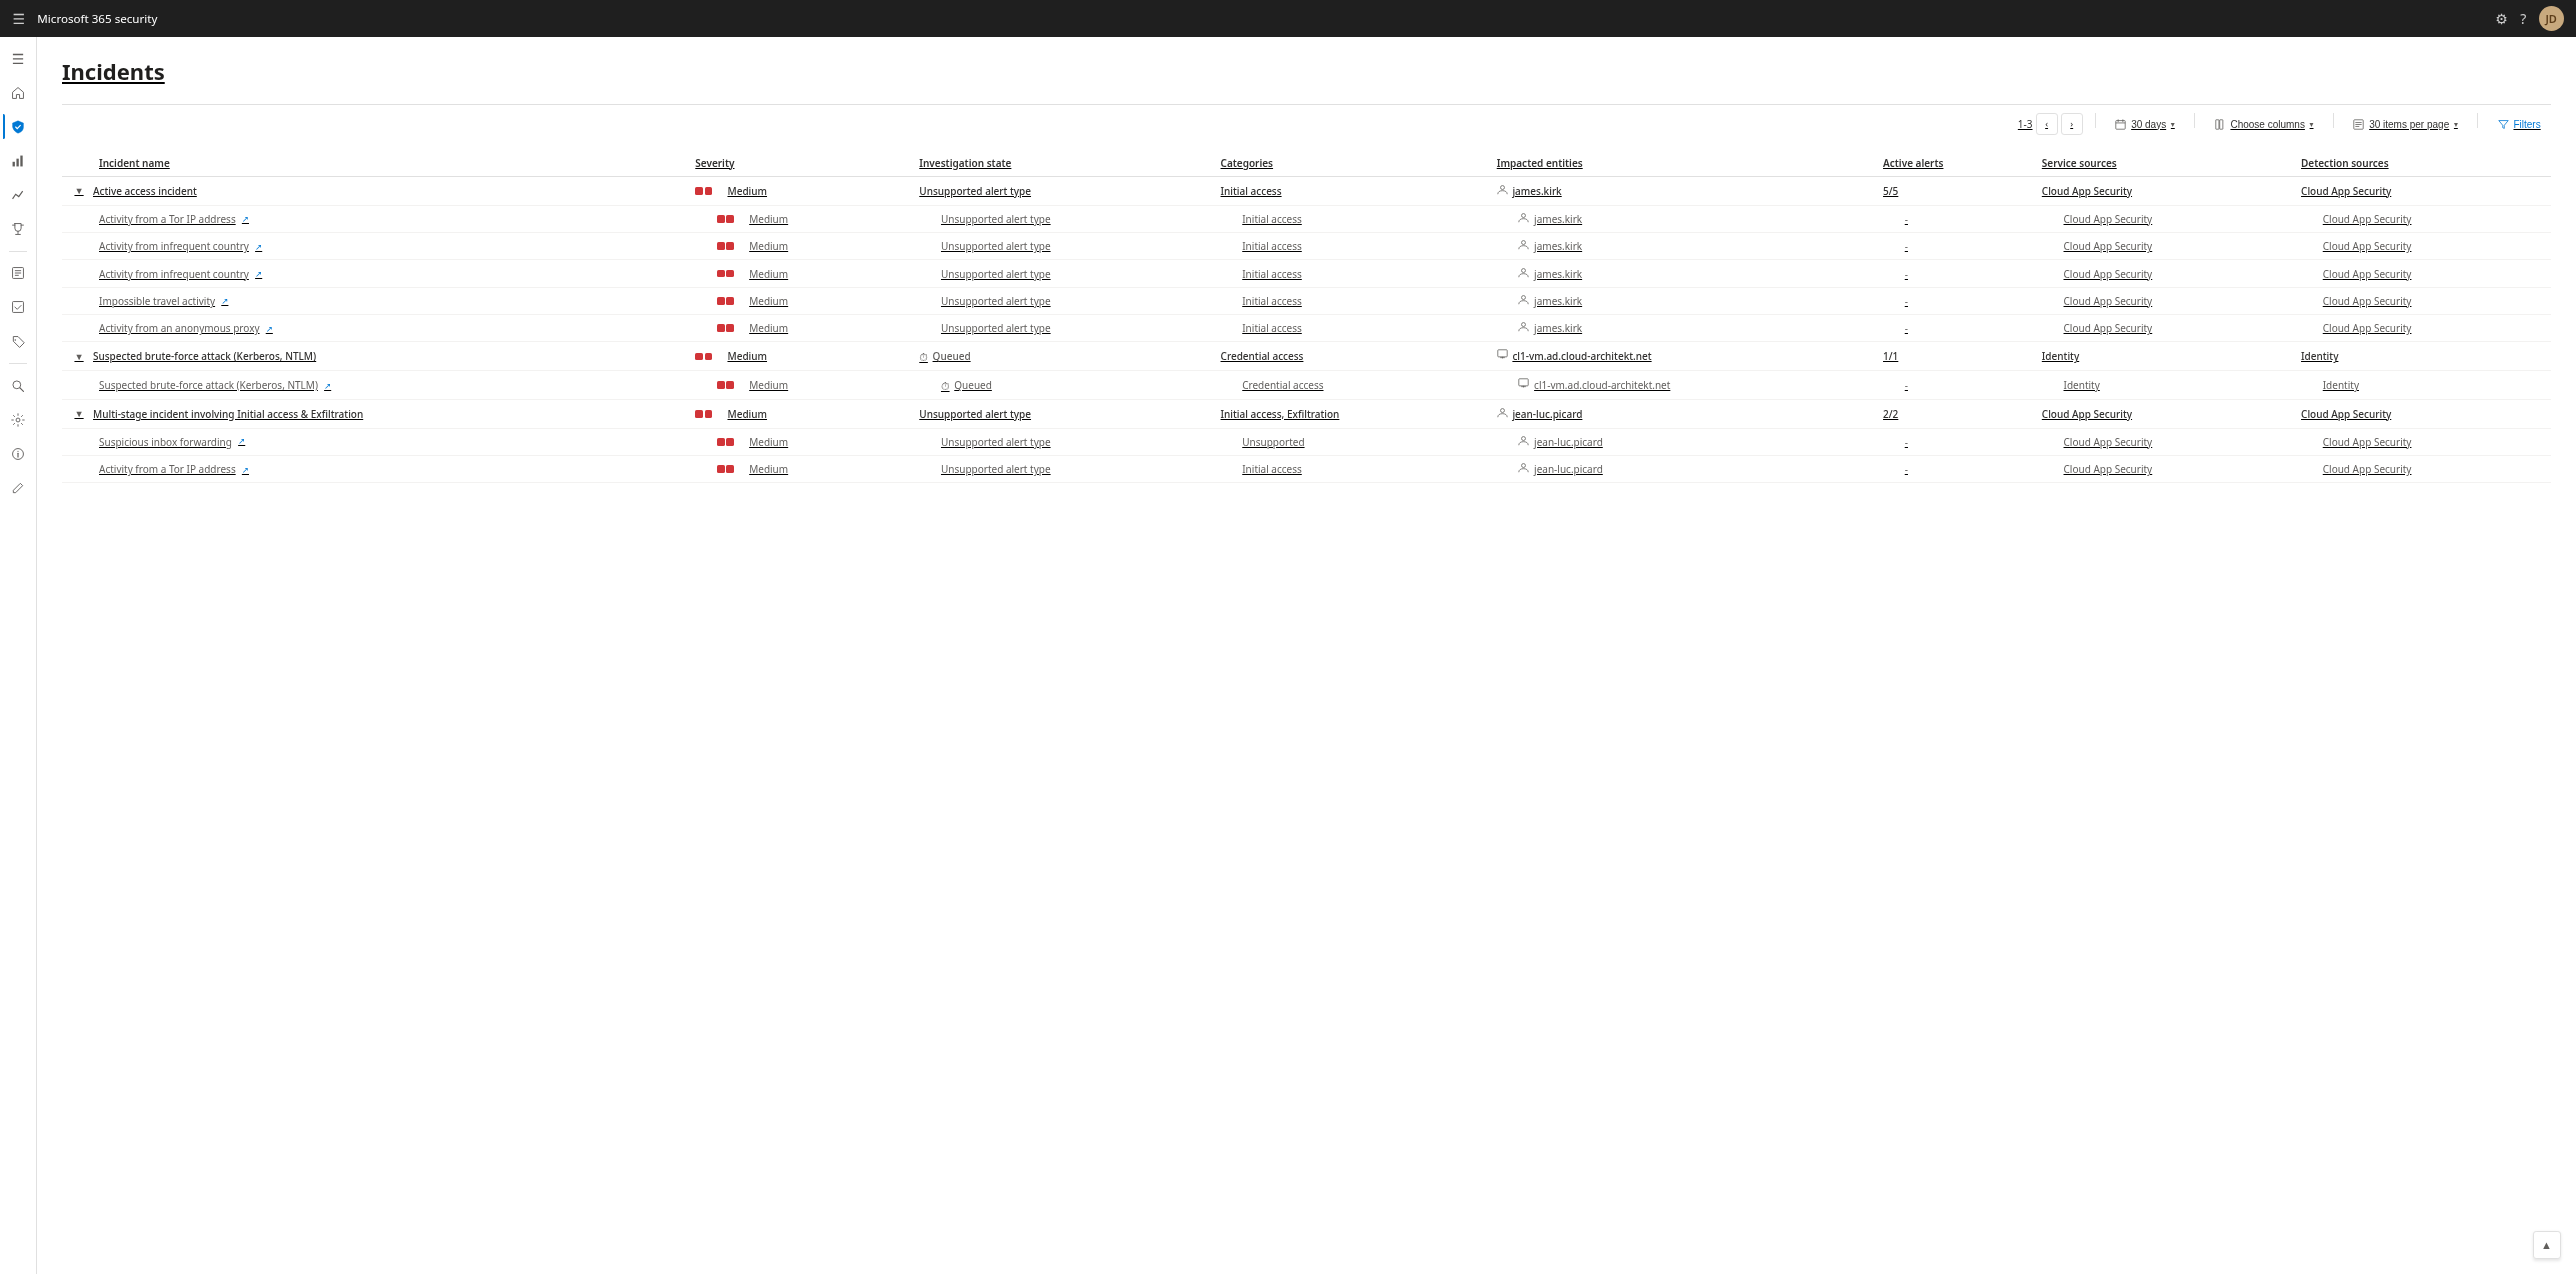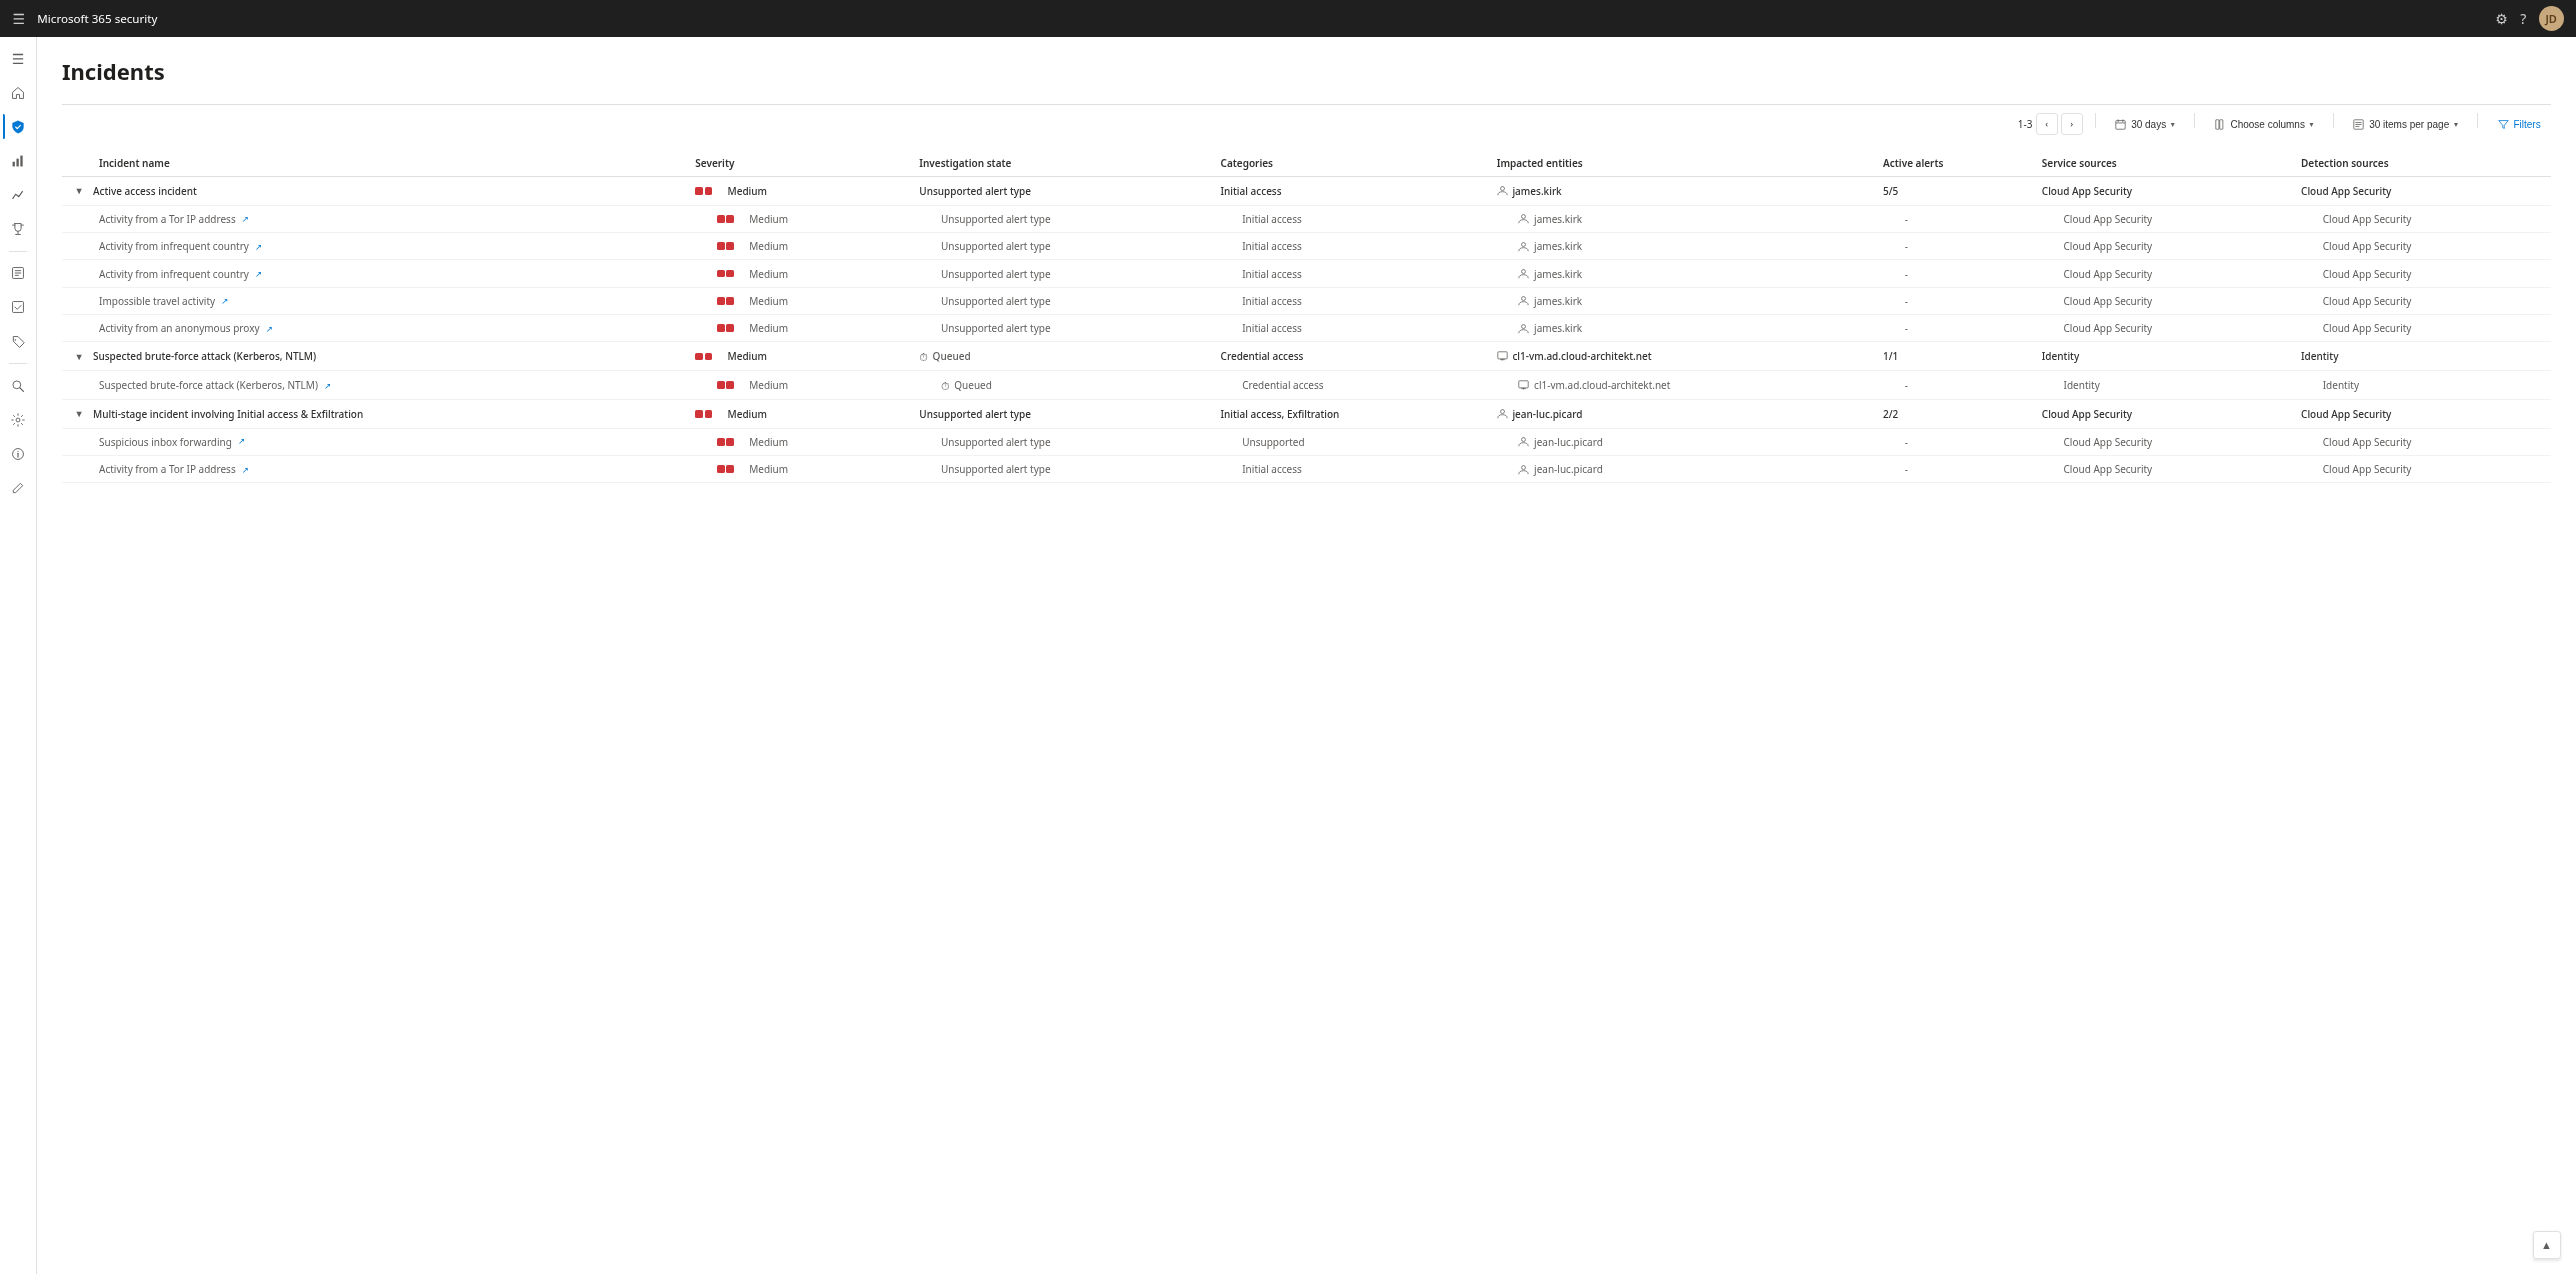--- a/index.html
+++ b/index.html
@@ -34,20 +34,21 @@
       width: 2.3px; background: #0078d4; border-radius: 0 1.6px 1.6px 0;
     }
     .sidebar-divider { width: 18.6px; height: 0.8px; background: #e0e0e0; margin: 3.1px 0; }
 
     
     .main {
       margin-top: 37px; margin-left: 37px; flex: 1;
       background: #fff; overflow-y: auto; overflow-x: hidden;
       padding: 18.6px 25px 25px;
       height: calc(100vh - 37px);
+      text-decoration: underline;
     }
 
     .page-title { font-size: 22px; font-weight: 700; color: #201f1e; margin-bottom: 18.6px; }
 
     
     .toolbar {
       display: flex; align-items: flex-start; justify-content: flex-end;
       padding: 7.8px 0; border-top: 0.8px solid #e0e0e0; margin-bottom: 6.2px;
       gap: 6.2px;
     }
@@ -94,21 +95,21 @@
     .expand-btn {
       display: inline-flex; align-items: center; justify-content: center;
       width: 15.5px; height: 15.5px; cursor: pointer; color: #605e5c; font-size: 9.3px;
     }
 
     .state-badge {
       display: flex; align-items: center; gap: 4.7px; color: #605e5c;
     }
     .state-icon { font-size: 11px; }
 
-    .entity-cell { display: flex; align-items: center; gap: 4.7px; }
+    .entity-cell { display: flex; gap: 4.7px; }
 
     .link-icon { font-size: 8.5px; color: #0078d4; margin-left: 3.1px; cursor: pointer; }
     .scroll-to-top {
       position: fixed; bottom: 15.5px; right: 15.5px;
       width: 28px; height: 28px; background: #fff; border: 0.8px solid #e0e0e0;
       border-radius: 3.1px; display: flex; align-items: center; justify-content: center;
       cursor: pointer; font-size: 11px; color: #605e5c; box-shadow: 0 1.6px 3.1px rgba(0,0,0,0.1);
     }
   </style>
 </head>

